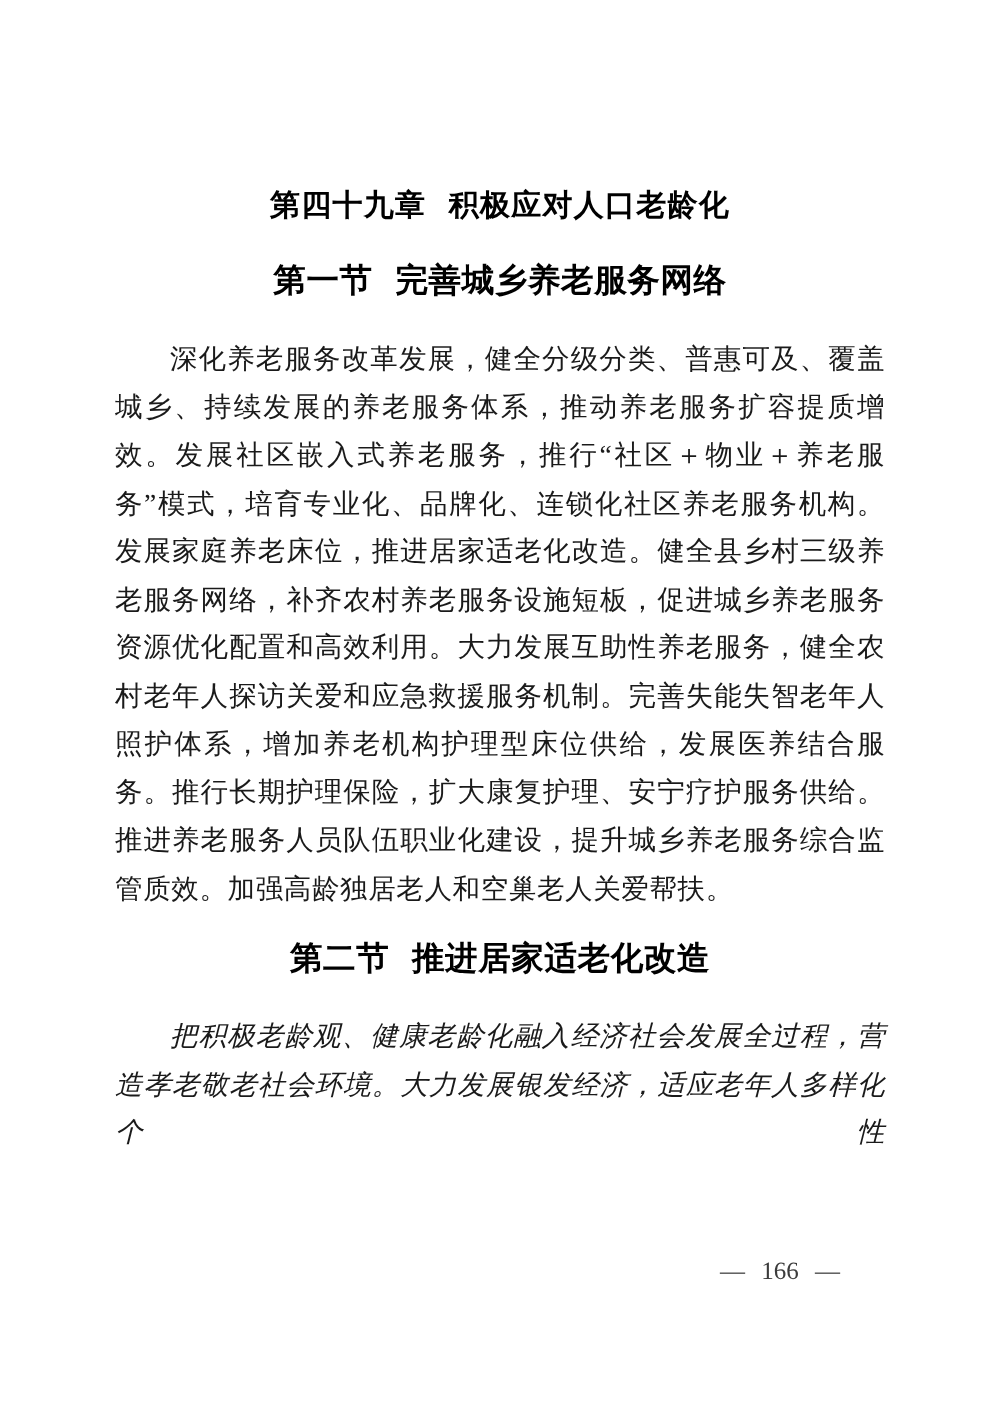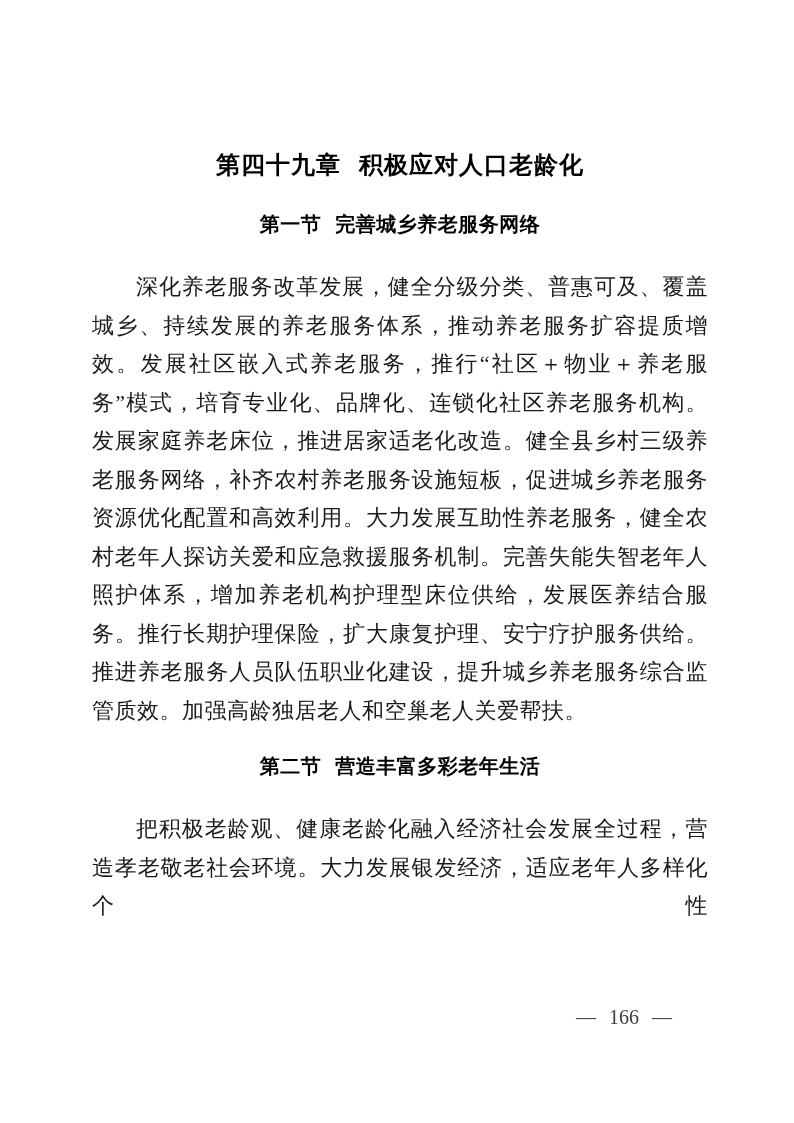--- a/index.html
+++ b/index.html
@@ -44,33 +44,34 @@
     letter-spacing: 0.5px;
   }
   .intro {
     margin-top: 36px;
   }
   .section-heading {
     margin: 26px 0 28px 0;
     text-align: center;
     font-family: "Liberation Sans", sans-serif;
     font-weight: bold;
-    font-size: 20px;
+    font-size: 26px;
     line-height: 32px;
     color: #000000;
     letter-spacing: 0.5px;
   }
   .section-heading .label {
     margin-right: 0.7em;
   }
   .section-heading.second {
     margin-top: 20px;
   }
   .continued {
     text-align-last: justify;
+    font-style: italic;
   }
   .footer {
     position: absolute;
     top: 1004px;
     left: 576px;
     display: flex;
     align-items: center;
     gap: 13px;
     font-size: 20px;
     line-height: 26px;
@@ -89,21 +90,21 @@
     </h1>
 
 
     <h2 class="section-heading">
       <span class="label">第一节</span><span>完善城乡养老服务网络</span>
     </h2>
 
     <p class="body-para">深化养老服务改革发展，健全分级分类、普惠可及、覆盖城乡、持续发展的养老服务体系，推动养老服务扩容提质增效。发展社区嵌入式养老服务，推行“社区＋物业＋养老服务”模式，培育专业化、品牌化、连锁化社区养老服务机构。发展家庭养老床位，推进居家适老化改造。健全县乡村三级养老服务网络，补齐农村养老服务设施短板，促进城乡养老服务资源优化配置和高效利用。大力发展互助性养老服务，健全农村老年人探访关爱和应急救援服务机制。完善失能失智老年人照护体系，增加养老机构护理型床位供给，发展医养结合服务。推行长期护理保险，扩大康复护理、安宁疗护服务供给。推进养老服务人员队伍职业化建设，提升城乡养老服务综合监管质效。加强高龄独居老人和空巢老人关爱帮扶。</p>
 
     <h2 class="section-heading second">
-      <span class="label">第二节</span><span>营造丰富多彩老年生活</span>
+      <span class="label">第二节</span><span>推进居家适老化改造</span>
     </h2>
 
     <p class="body-para continued">把积极老龄观、健康老龄化融入经济社会发展全过程，营造孝老敬老社会环境。大力发展银发经济，适应老年人多样化个性</p>
 
   </div>
 
   <div class="footer">
     <span>—</span>
     <span>166</span>
     <span>—</span>

